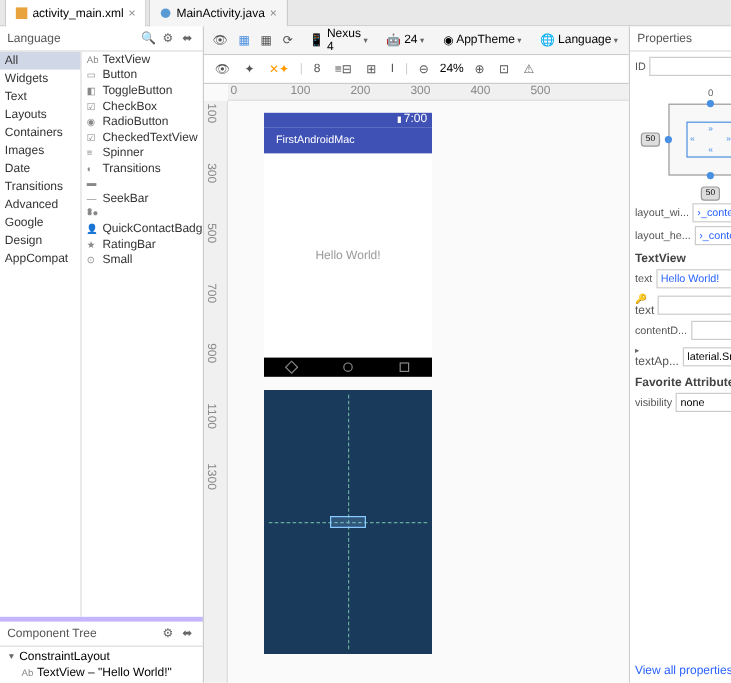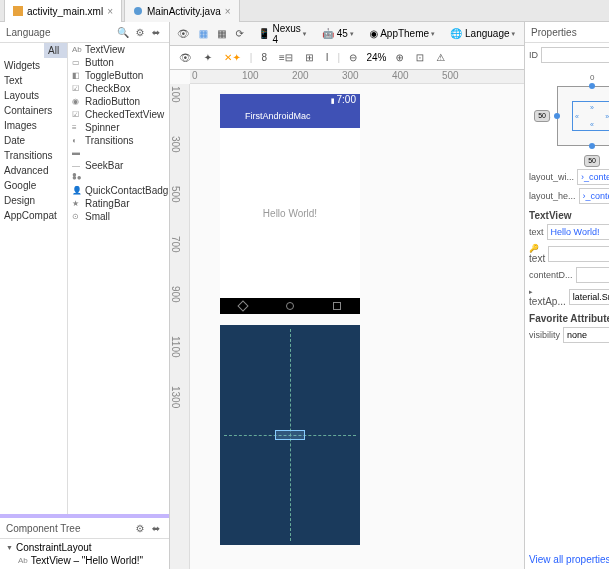--- a/index.html
+++ b/index.html
@@ -14,21 +14,21 @@
 .main { display: flex; height: 547px; }
 
 .left-panel { width: 170px; background: #fff; border-right: 1px solid #ccc; display: flex; flex-direction: column; }
 .palette-header { padding: 3px 6px; border-bottom: 1px solid #ddd; display: flex; justify-content: space-between; align-items: center; font-size: 11px; color: #555; }
 .palette-icons { display: flex; gap: 2px; }
 .icon-btn { width: 14px; height: 14px; display: flex; align-items: center; justify-content: center; color: #666; cursor: pointer; }
 
 .palette-body { display: flex; flex: 1; overflow: hidden; }
 .categories { width: 68px; border-right: 1px solid #ddd; }
 .cat-item { padding: 2px 4px; cursor: pointer; color: #333; }
-.cat-item.selected { background: #d0d8e8; margin-left: 44px; }
+.cat-item.selected { background: #d0d8e8; }
 .widgets { flex: 1; overflow-y: auto; }
 .widget-item { padding: 1px 4px; display: flex; align-items: center; gap: 3px; cursor: pointer; color: #333; }
 .widget-icon { width: 10px; height: 10px; flex-shrink: 0; }
 
 .component-tree { border-top: 4px solid #c4b5fd; }
 .tree-header { padding: 3px 6px; border-bottom: 1px solid #ddd; display: flex; justify-content: space-between; align-items: center; color: #555; }
 .tree-body { padding: 2px; }
 .tree-item { padding: 1px 4px; display: flex; align-items: center; gap: 3px; }
 .tree-child { padding-left: 16px; }
 
@@ -41,21 +41,21 @@
 .toolbar2 { height: 24px; border-bottom: 1px solid #ccc; display: flex; align-items: center; padding: 0 6px; gap: 6px; background: #fff; }
 
 .canvas-area { flex: 1; position: relative; overflow: auto; background: #fafafa; }
 .ruler-h { position: absolute; top: 0; left: 20px; right: 0; height: 14px; background: #f0f0f0; border-bottom: 1px solid #ddd; font-size: 8px; color: #888; display: flex; }
 .ruler-tick { width: 50px; text-align: left; padding-left: 2px; }
 .ruler-v { position: absolute; top: 14px; left: 0; width: 20px; bottom: 0; background: #f0f0f0; border-right: 1px solid #ddd; font-size: 8px; color: #888; }
 .ruler-v-tick { height: 50px; writing-mode: vertical-lr; text-align: left; padding-top: 2px; }
 
 .device-preview { position: absolute; top: 24px; left: 50px; width: 140px; }
 .device-status { height: 12px; background: #3f51b5; font-size: 7px; color: #fff; text-align: right; padding-right: 4px; line-height: 12px; }
-.device-appbar { height: 22px; background: #3f51b5; color: #fff; font-size: 9px; padding: 5px 25px; }
+.device-appbar { height: 22px; background: #3f51b5; color: #fff; font-size: 9px; padding: 5px 10px; }
 .device-body { height: 170px; background: #fff; display: flex; align-items: center; justify-content: center; font-size: 8px; color: #999; }
 .device-nav { height: 16px; background: #000; display: flex; justify-content: space-around; align-items: center; }
 .nav-icon { width: 8px; height: 8px; border: 1px solid #888; }
 
 .blueprint { position: absolute; top: 255px; left: 50px; width: 140px; height: 220px; background: #1a3a5c; }
 .bp-constraint-h { position: absolute; top: 50%; left: 4px; right: 4px; height: 1px; border-top: 1px dashed #6a9; }
 .bp-constraint-v { position: absolute; left: 50%; top: 4px; bottom: 4px; width: 1px; border-left: 1px dashed #6a9; }
 .bp-widget { position: absolute; top: 50%; left: 50%; transform: translate(-50%,-50%); width: 30px; height: 10px; border: 1px solid #8cf; background: rgba(140,200,255,0.2); }
 
 .right-panel { width: 135px; background: #fff; border-left: 1px solid #ccc; display: flex; flex-direction: column; }
@@ -209,21 +209,21 @@
         <span class="tb-btn">▦</span>
         <span class="tb-btn">⟳</span>
       </div>
       <div class="tb-dropdown">
         <span>📱</span>
         <span>Nexus 4</span>
         <span class="tri">▾</span>
       </div>
       <div class="tb-dropdown">
         <span style="color:#7cb342">🤖</span>
-        <span>45</span>
+        <span>24</span>
         <span class="tri">▾</span>
       </div>
       <div class="tb-dropdown">
         <span>◉</span>
         <span>AppTheme</span>
         <span class="tri">▾</span>
       </div>
       <div class="tb-dropdown">
         <span>🌐</span>
         <span>Language</span>

